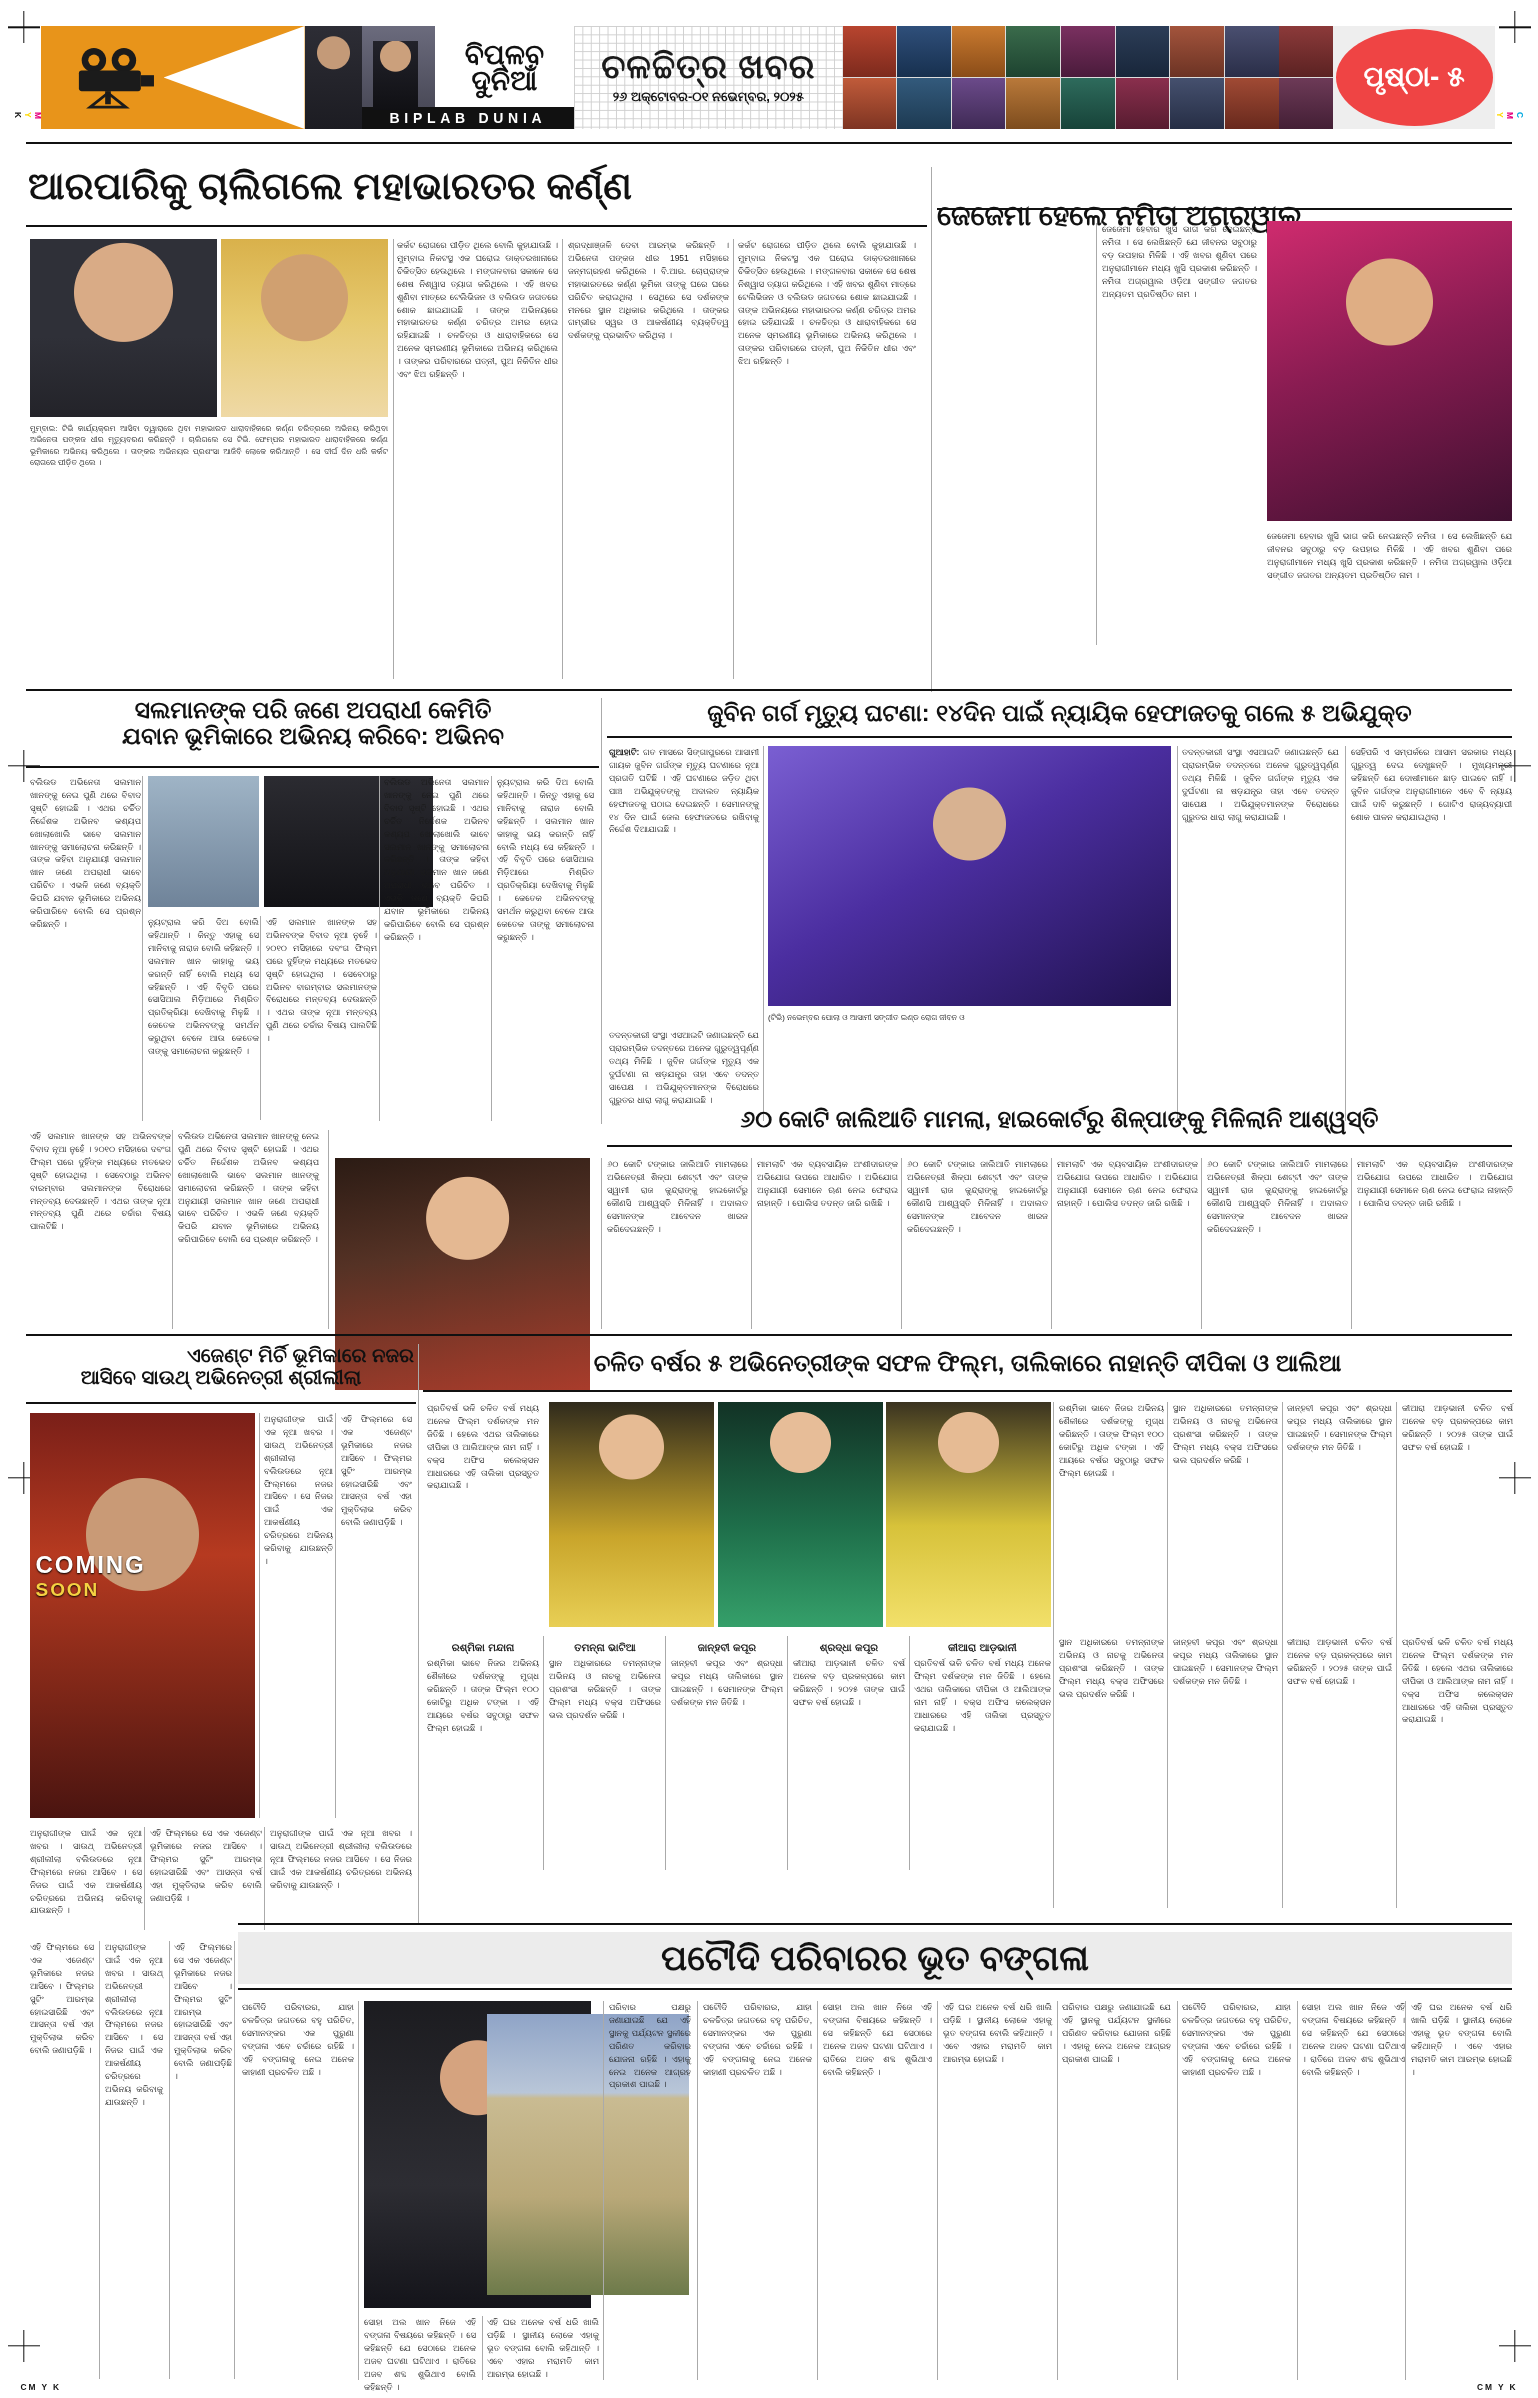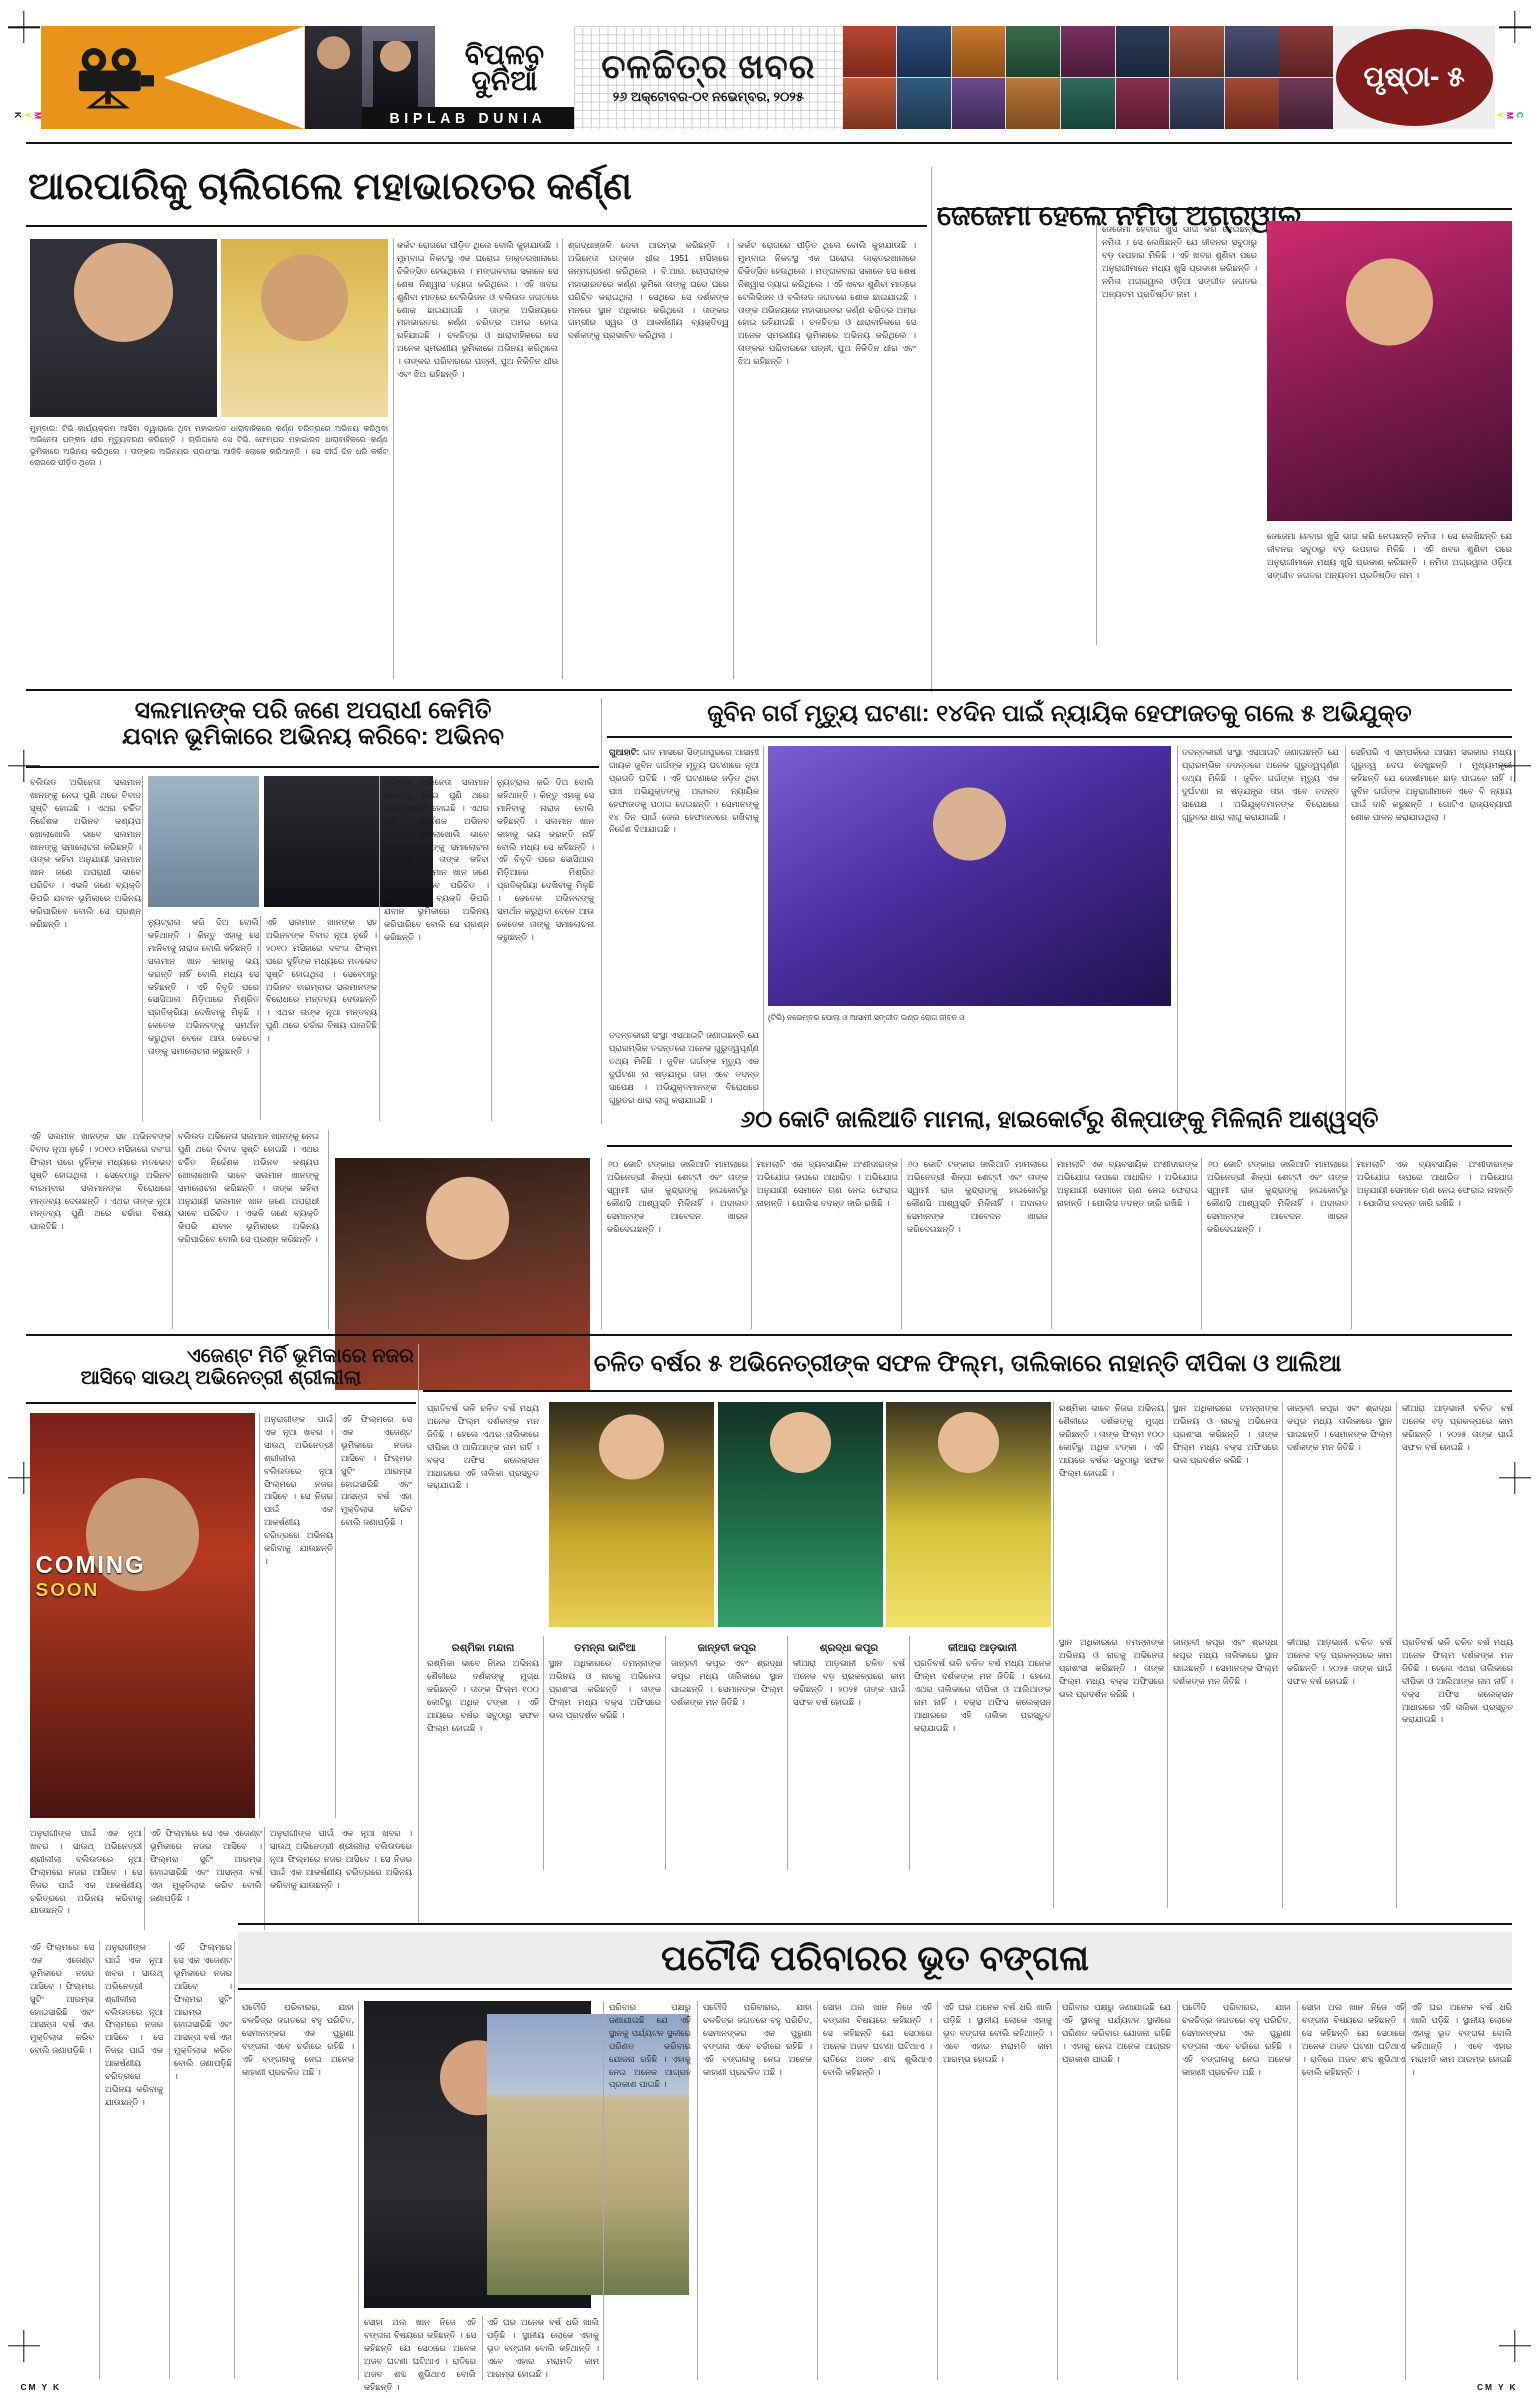--- a/index.html
+++ b/index.html
@@ -93,21 +93,21 @@
   }
   .mh-title .date{ margin-top:5.6px; font-size:13px; font-weight:bold; }
   .mh-collage{ width:497px; display:grid; grid-template-columns:repeat(9,1fr);
     grid-template-rows:1fr 1fr; gap:0.9px; background:#ddd; overflow:hidden; }
   .mh-collage i{ display:block; }
   .mh-page{
     width:164px; background:#eee; display:flex; align-items:center; justify-content:center;
     position:relative;
   }
   .mh-page .ellipse{
-    width:157px; height:97px; border-radius:50%; background:#7f1d1d; color:#fff;
+    width:157px; height:97px; border-radius:50%; background:#ef4444; color:#fff;
     display:flex; align-items:center; justify-content:center;
     font-size:28px; font-weight:bold;
   }
 
   
   .hl{ font-weight:bold; color:#111; font-family:"Liberation Sans",sans-serif; }
   .hl-xl{ font-size:38px; line-height:1.04; }
   .hl-lg{ font-size:28px; line-height:1.08; }
   .hl-md{ font-size:23.4px; line-height:1.1; }
   .hl-sm{ font-size:19.7px; line-height:1.12; }

